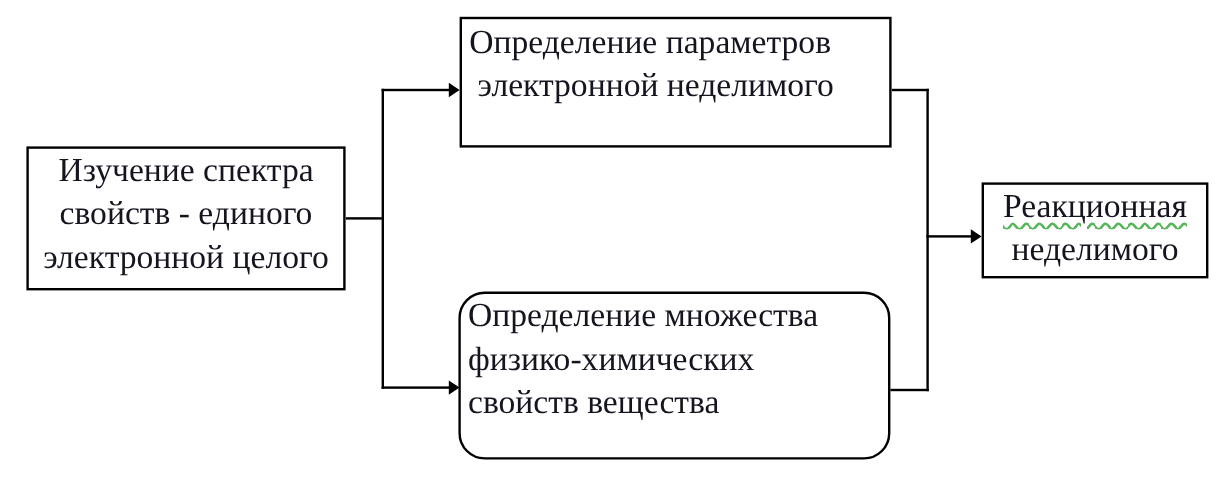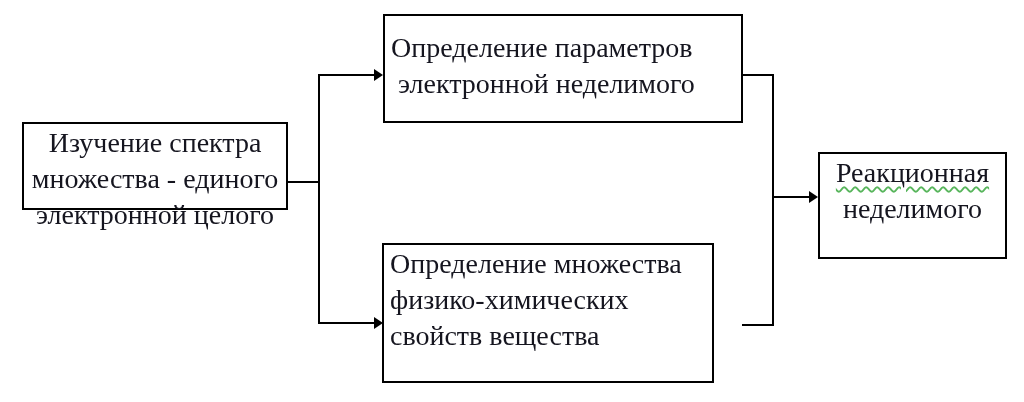--- a/index.html
+++ b/index.html
@@ -22,36 +22,37 @@
     background: #ffffff;
     color: #15151f;
     font-size: 28px;
     line-height: 36px;
   }
   .node .line {
     display: block;
     white-space: pre;
   }
   .node-left {
-    left: 22px; top: 122px; width: 266px; height: 88px;
+    left: 22px; top: 122px; width: 266px; height: 120px;
     text-align: center;
     padding-top: 1px;
   }
   .node-top {
     left: 383px; top: 14px; width: 360px; height: 109px;
     text-align: left;
-    padding: 14px 0 0 6px;
+    padding: 2px 0 0 6px;
   }
   .node-bottom {
-    left: 382px; top: 243px; width: 332px; height: 140px;
+    left: 382px; top: 243px; width: 360px; height: 140px;
     text-align: left;
     padding: 1px 0 0 6px;
+    border-radius: 22px;
   }
   .node-right {
-    left: 818px; top: 152px; width: 189px; height: 107px;
+    left: 818px; top: 152px; width: 189px; height: 80px;
     text-align: center;
     padding-top: 1px;
   }
   .misspelled {
     text-decoration-line: underline;
     text-decoration-style: wavy;
     text-decoration-color: #58b55c;
     text-decoration-thickness: 2px;
     text-underline-offset: 4px;
   }
@@ -92,21 +93,21 @@
   <div class="arrowhead a-top"></div>
   <div class="arrowhead a-bottom"></div>
   <div class="edge e-top-out"></div>
   <div class="edge e-bottom-out"></div>
   <div class="edge e-merge-v"></div>
   <div class="edge e-right-arm"></div>
   <div class="arrowhead a-right"></div>
 
   <div class="node node-left">
     <span class="line">Изучение спектра</span>
-    <span class="line">множества - единого</span>
+    <span class="line">свойств - единого</span>
     <span class="line">электронной целого</span>
   </div>
 
   <div class="node node-top">
     <span class="line">Определение параметров</span>
     <span class="line"> электронной неделимого</span>
   </div>
 
   <div class="node node-bottom">
     <span class="line">Определение множества</span>

